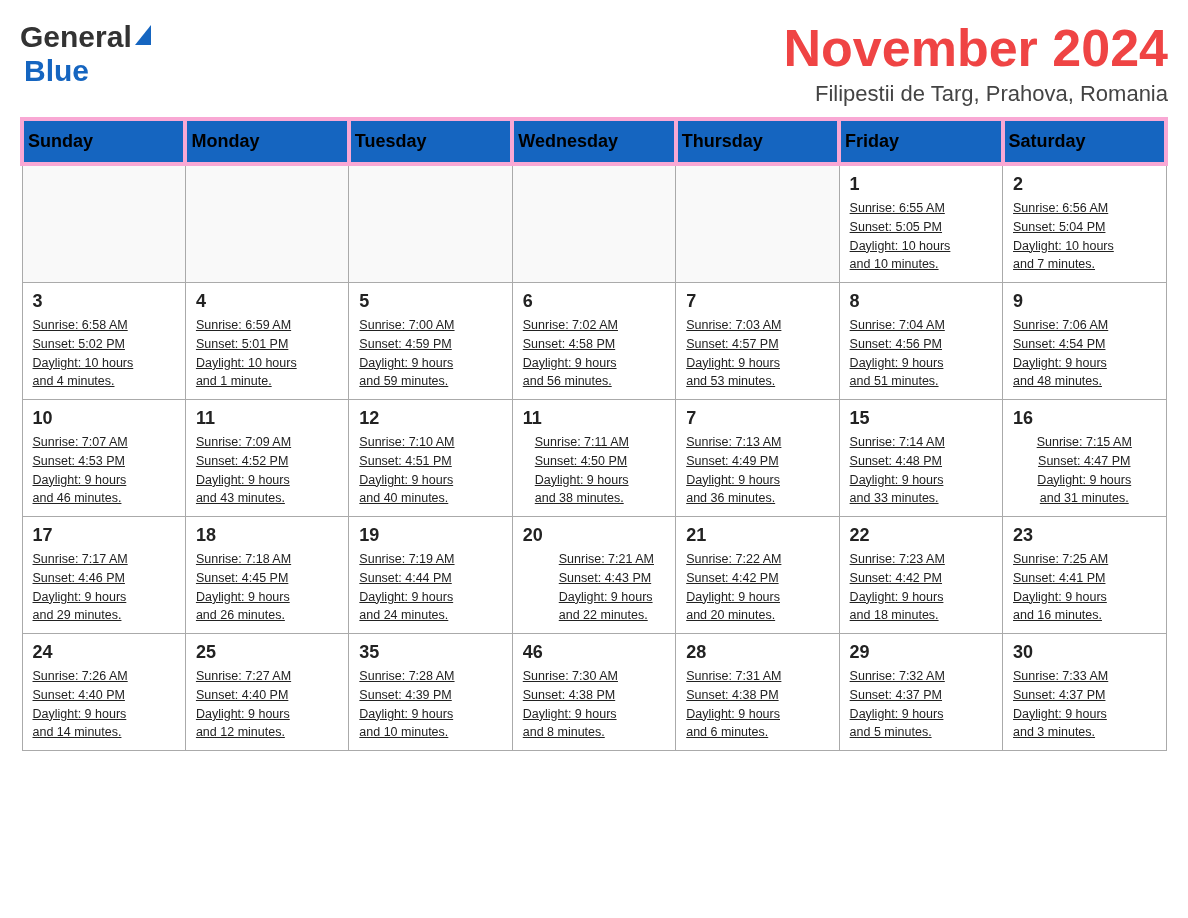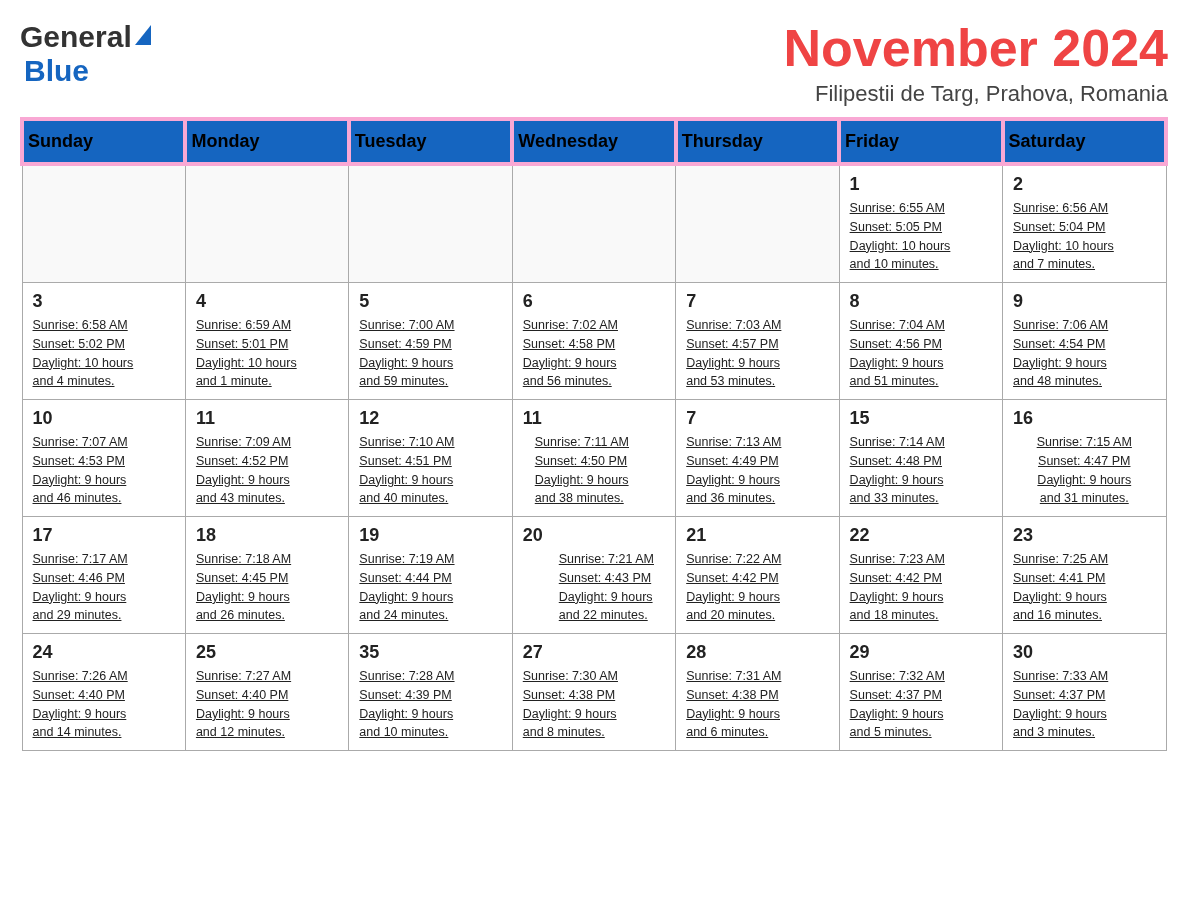--- a/index.html
+++ b/index.html
@@ -320,21 +320,21 @@
 and 12 minutes.</div>
         </td>
         <td>
           <span class="day-number">35</span>
           <div class="day-info" style="white-space: pre-line;">Sunrise: 7:28 AM
 Sunset: 4:39 PM
 Daylight: 9 hours
 and 10 minutes.</div>
         </td>
         <td>
-          <span class="day-number">27</span>
+          <span class="day-number">46</span>
           <div class="day-info" style="white-space: pre-line;">Sunrise: 7:30 AM
 Sunset: 4:38 PM
 Daylight: 9 hours
 and 8 minutes.</div>
         </td>
         <td>
           <span class="day-number">28</span>
           <div class="day-info" style="white-space: pre-line;">Sunrise: 7:31 AM
 Sunset: 4:38 PM
 Daylight: 9 hours

